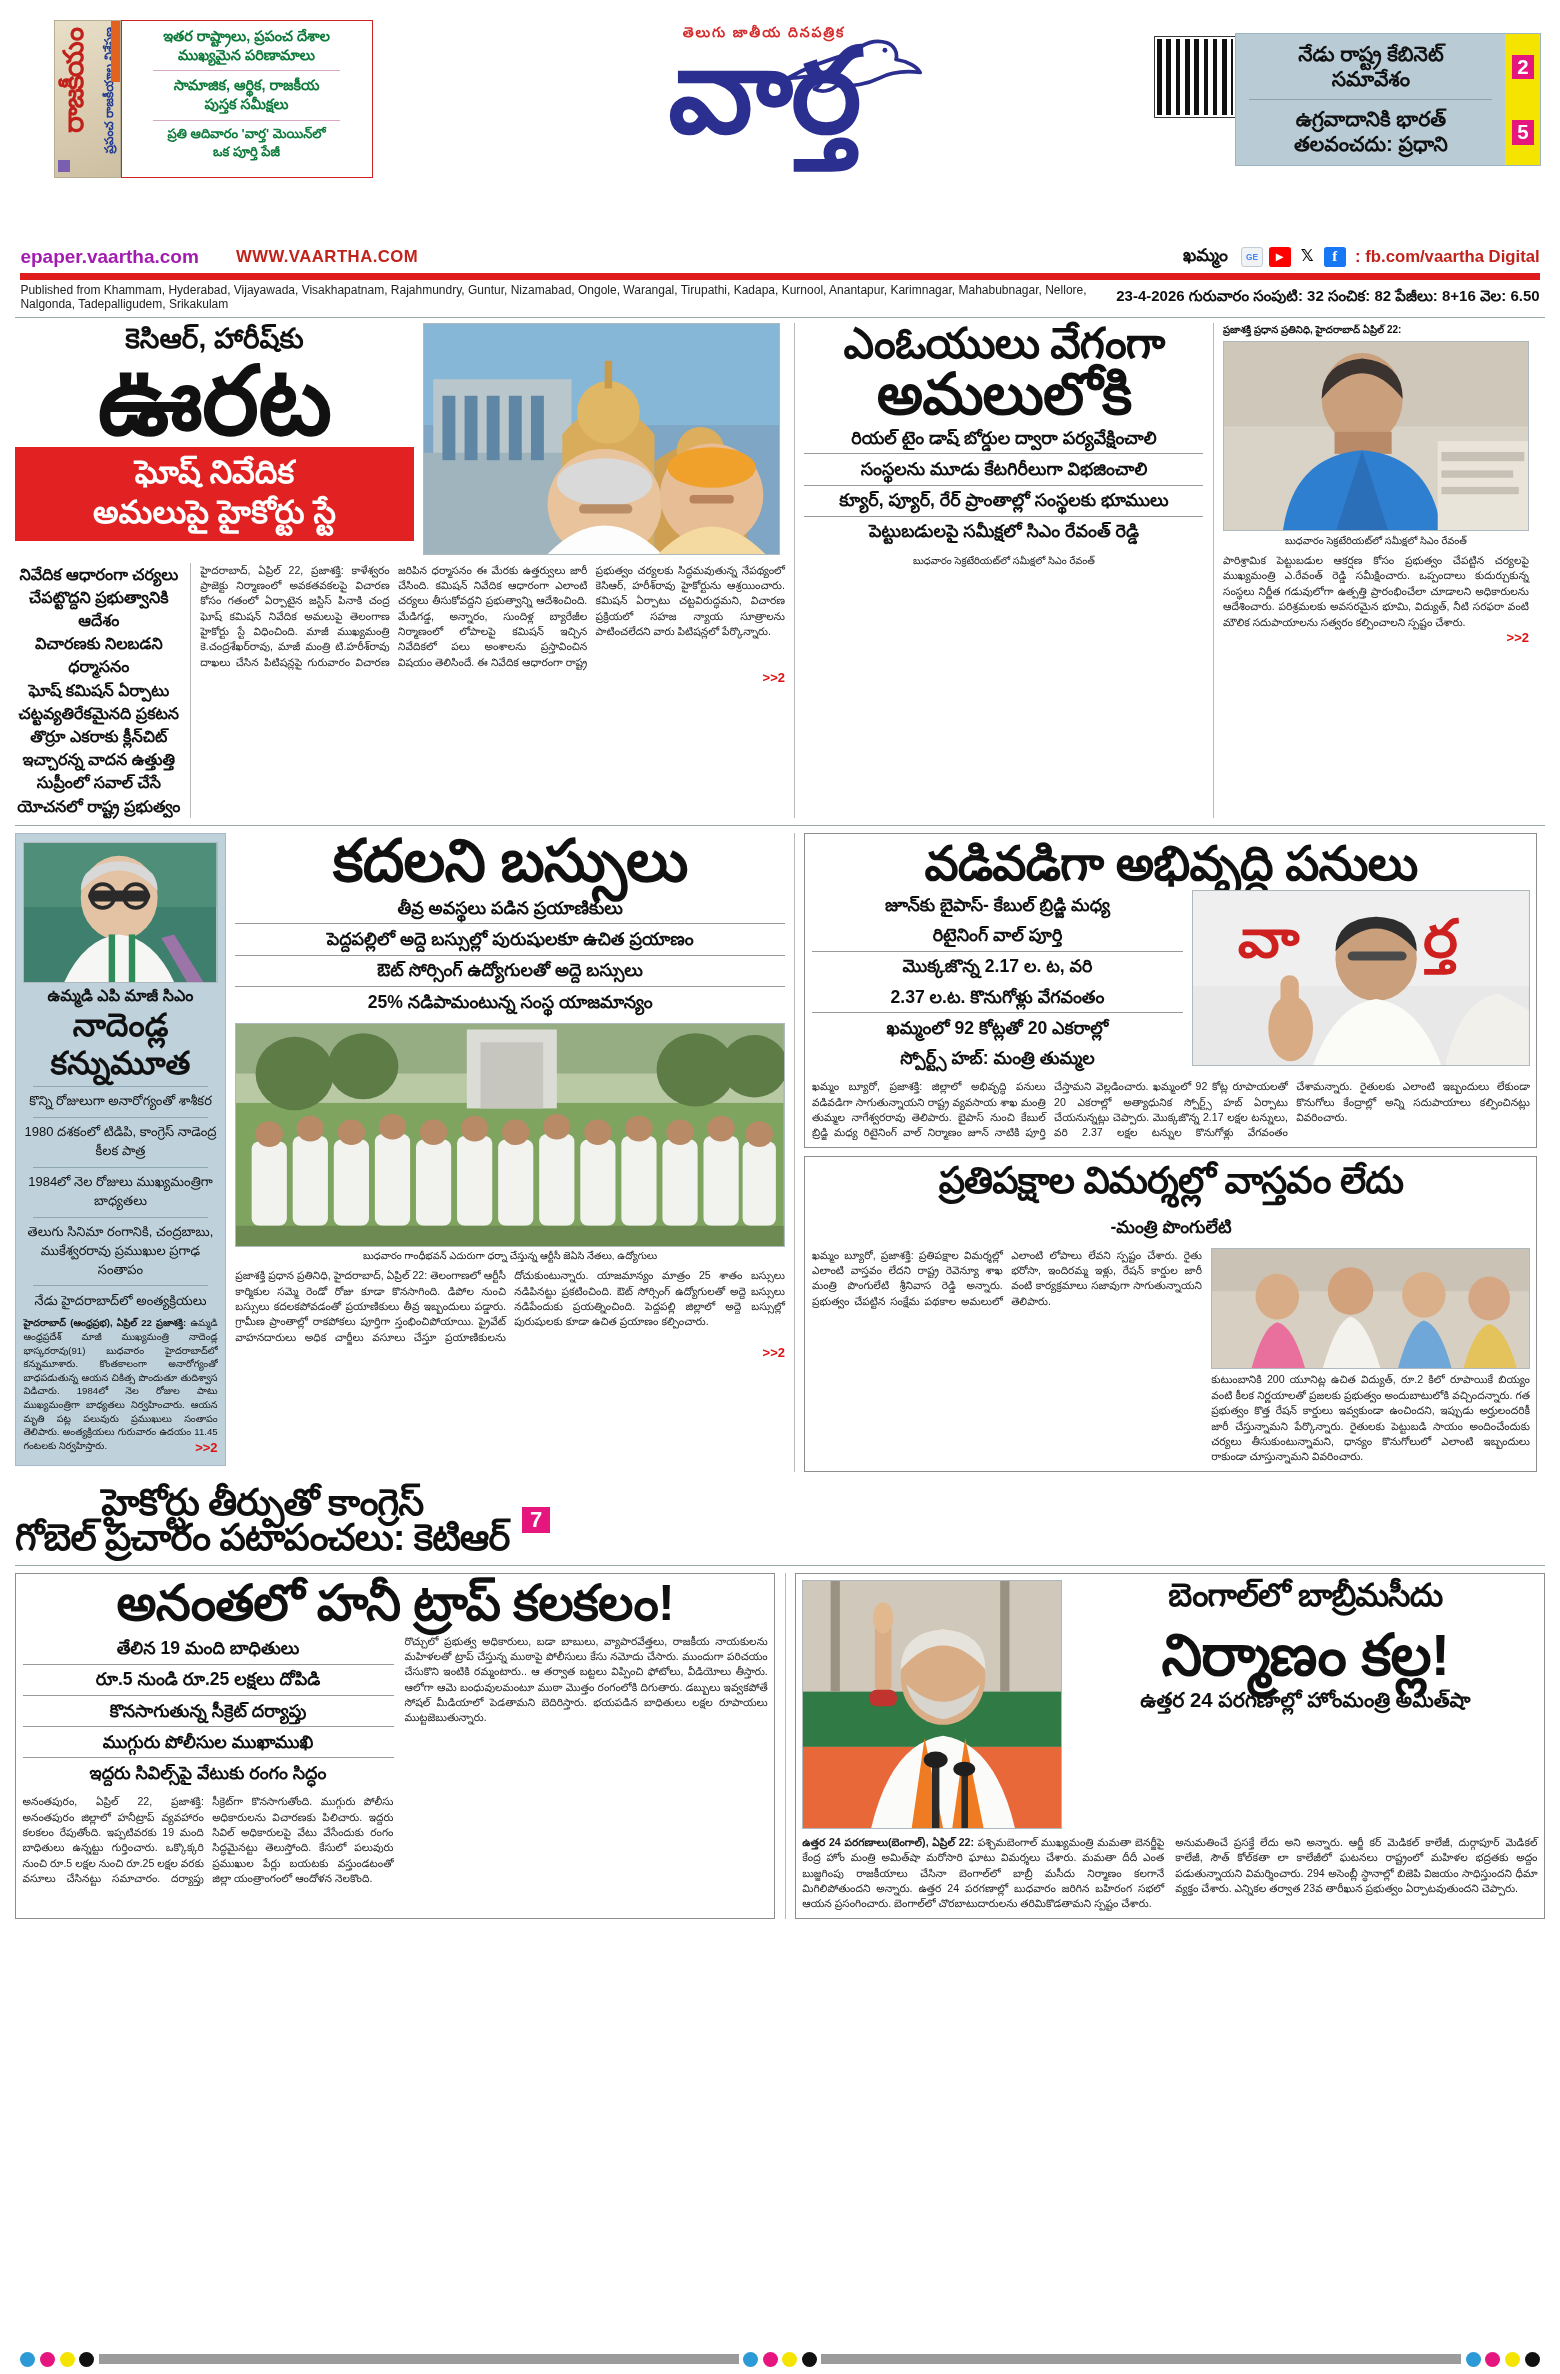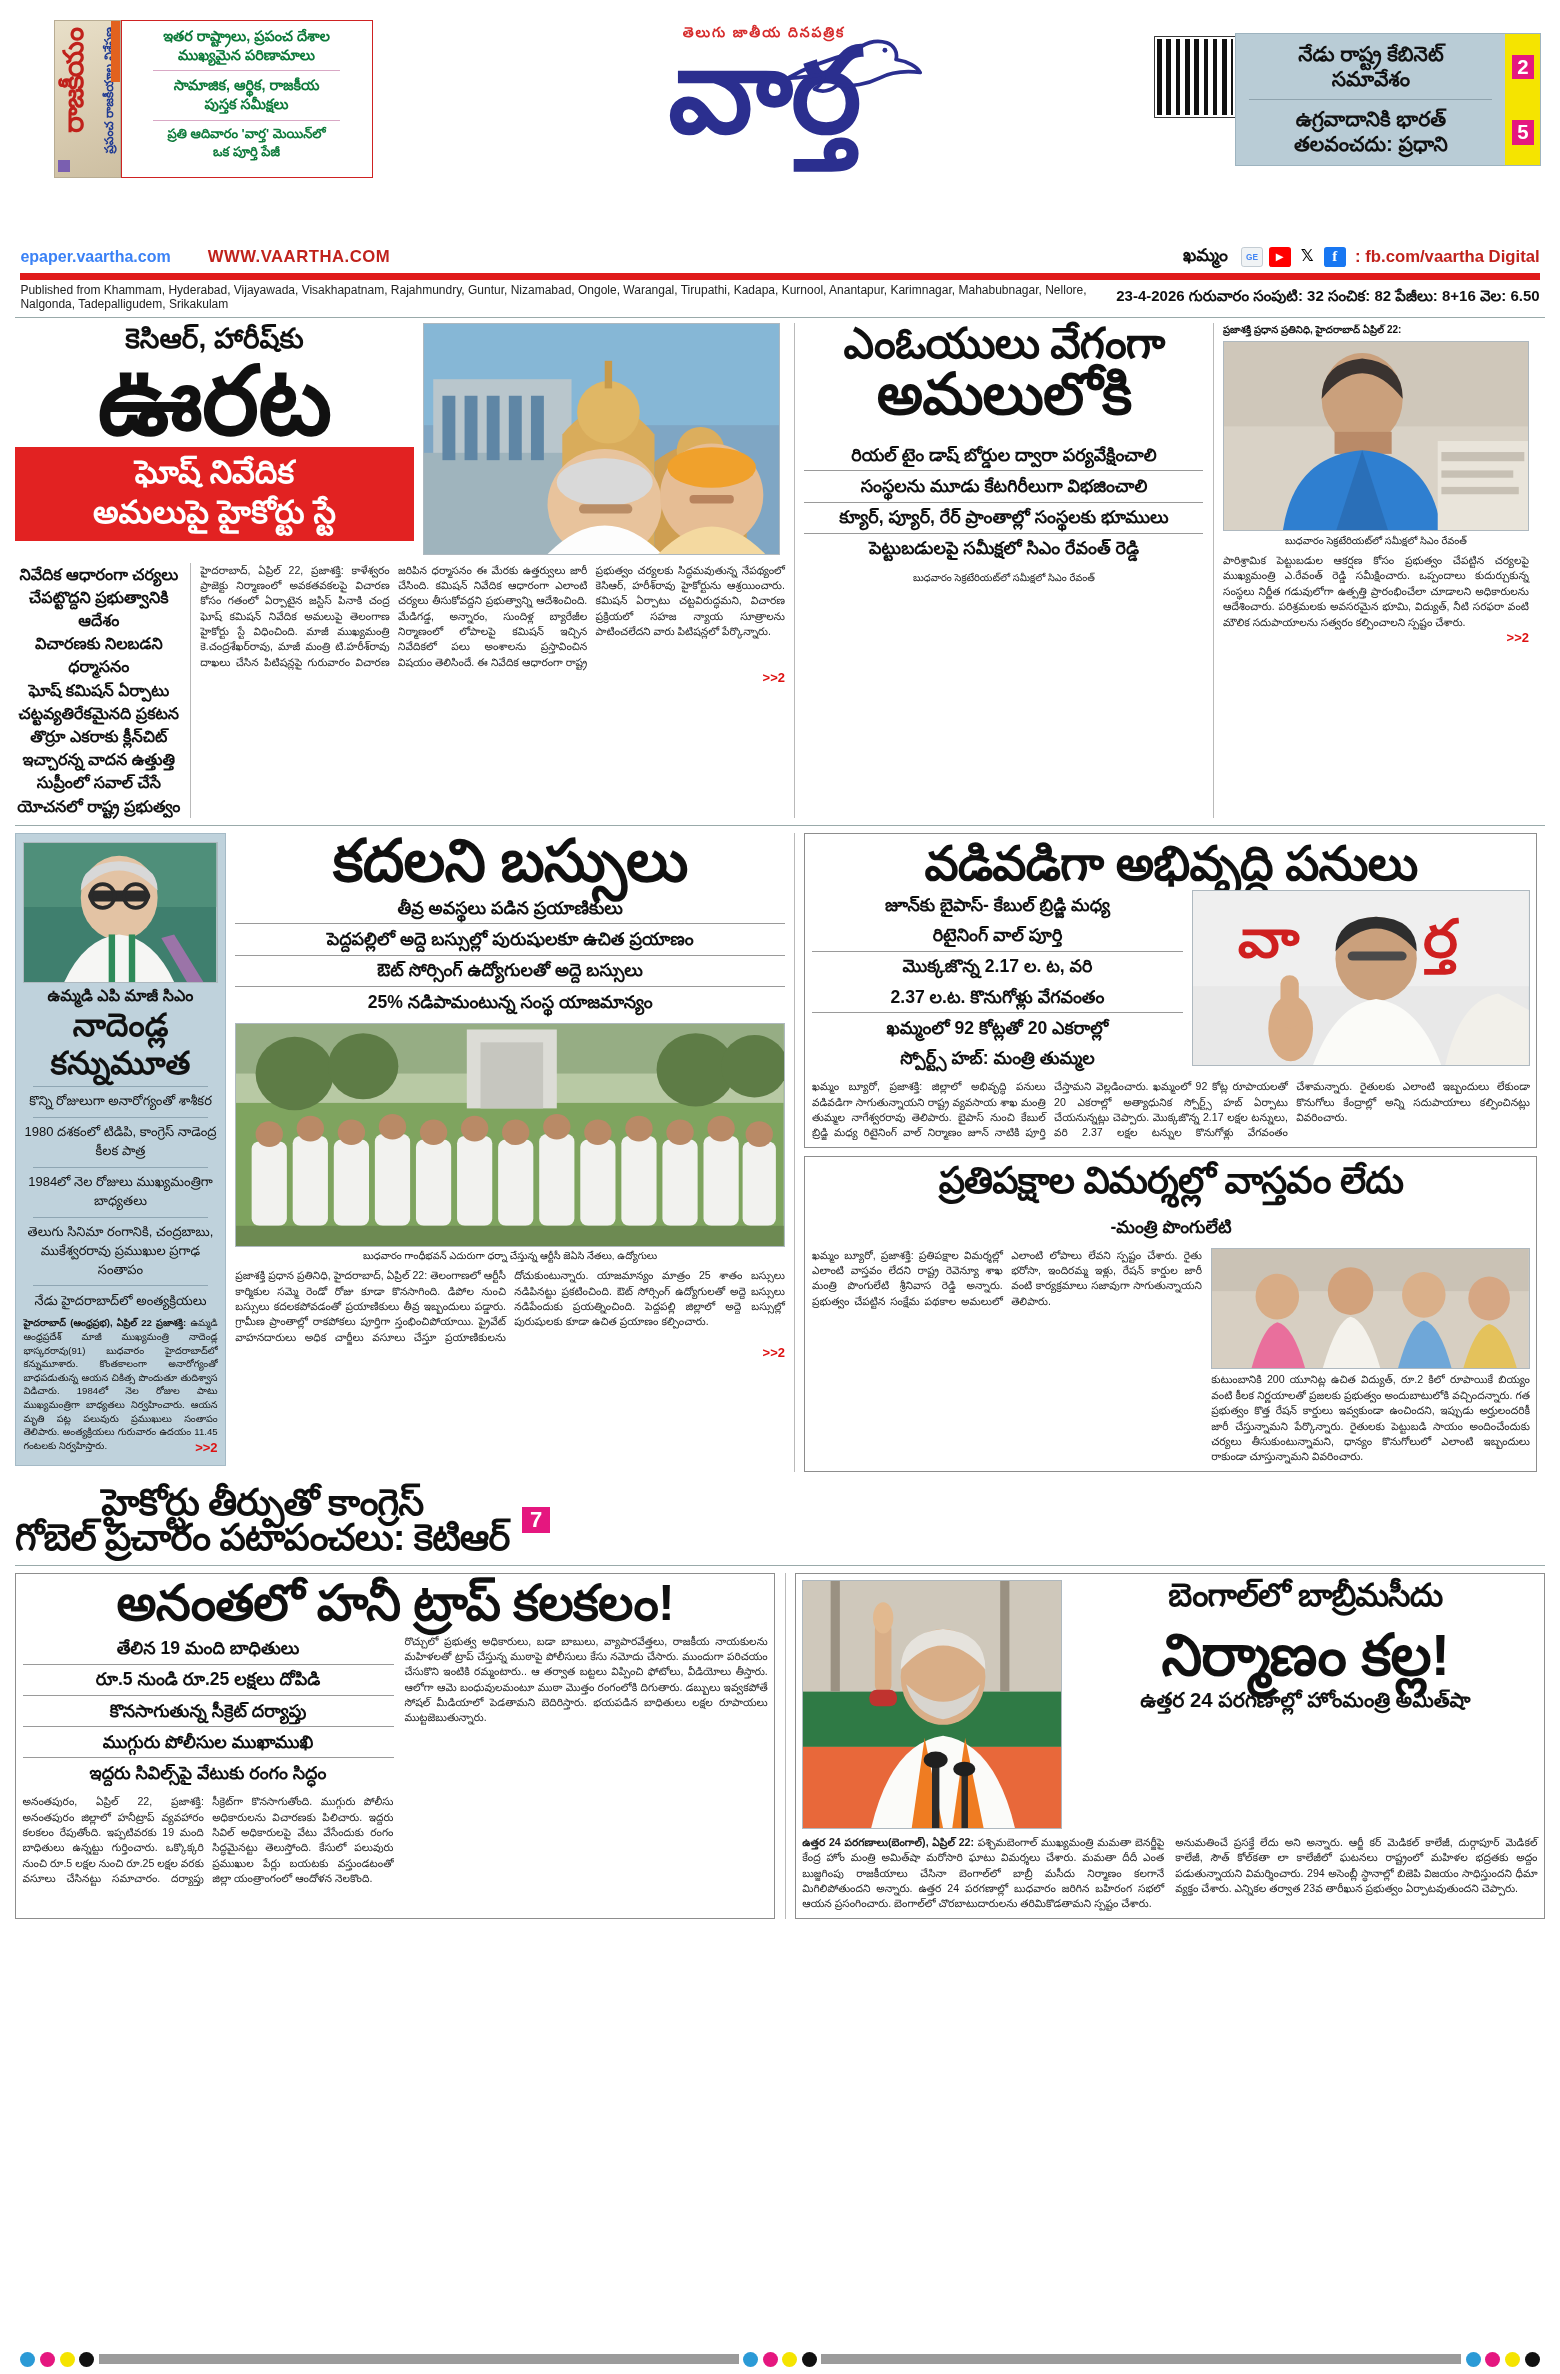--- a/index.html
+++ b/index.html
@@ -54,21 +54,21 @@
   .tn-box { display:flex; background:#b9ccd6; border:0.9px solid #9db3bf; }
   .tn-items { flex:1; padding:7.4px 9.3px; }
   .tn-ln { text-align:center; font-size:20.4px; font-weight:bold; color:#111; line-height:1.25; }
   .tn-sep { border:0; border-top:1.9px solid #8fa3ae; margin:6.5px 3.7px; }
   .tn-pages { width:35px; display:flex; flex-direction:column; background:#f5e400; }
   .tn-pg { flex:1; display:flex; align-items:center; justify-content:center; }
   .tn-pg span{ background:#e5177f; color:#fff; font-weight:bold; font-size:20.4px; padding:0.9px 5.6px; }
 
   
   .utilbar { position:relative; height:32px; padding:0 20.4px; display:flex; align-items:center; }
-  .epaper { color:#3b82f6; font-size:16px; font-weight:bold; }
+  .epaper { color:#a21caf; font-size:19px; font-weight:bold; }
   .wwwlink { color:#c0221c; font-size:16.7px; font-weight:bold; margin-left:37px; letter-spacing:0.5px;}
   .edition { margin-left:auto; margin-right:13px; font-size:17.6px; font-weight:bold; }
   .socials { display:flex; align-items:center; gap:5.6px; }
   .sico { width:22px; height:20.4px; border-radius:2.8px; display:inline-block; position:relative; }
   .sico.gnews{ background:#f0f3f5; border:0.9px solid #c3ccd3; }
   .sico.gnews::after{content:"GE"; position:absolute; inset:0; font-size:8.3px; color:#4285f4; font-weight:bold; display:flex; align-items:center; justify-content:center;}
   .sico.yt{ background:#ff0000; }
   .sico.yt::after{content:"▶"; position:absolute; inset:0; color:#fff; font-size:10.2px; display:flex; align-items:center; justify-content:center;}
   .sico.x{ background:#fff; color:#000; font-weight:bold; font-size:16px; text-align:center; line-height:18.6px;}
   .sico.fb{ background:#1877f2; color:#fff; font-weight:bold; font-size:15px; text-align:center; line-height:19.5px; font-family:"Liberation Serif",serif;}
@@ -275,21 +275,21 @@
             <div class="jump">&gt;&gt;2</div>
           </div>
         </div>
       </div>
 
       <div class="vrule"></div>
 
       <div class="col" style="width:399px">
         <div class="mega" style="font-size:43px">ఎంఓయులు వేగంగా</div>
         <div class="mega" style="font-size:58px; margin-top:1.9px">అమలులోకి</div>
-        <div style="margin-top:19px">
+        <div style="margin-top:2px">
           <div class="subdeck">రియల్ టైం డాష్ బోర్డుల ద్వారా పర్యవేక్షించాలి</div>
           <div class="subdeck">సంస్థలను మూడు కేటగిరీలుగా విభజించాలి</div>
           <div class="subdeck">క్యూర్, ప్యూర్, రేర్ ప్రాంతాల్లో సంస్థలకు భూములు</div>
           <div class="subdeck">పెట్టుబడులపై సమీక్షలో సిఎం రేవంత్ రెడ్డి</div>
         </div>
         <div class="caption" style="margin-top:3.7px">బుధవారం సెక్రటేరియట్‌లో సమీక్షలో సిఎం రేవంత్</div>
       </div>
 
       <div class="vrule"></div>
 

